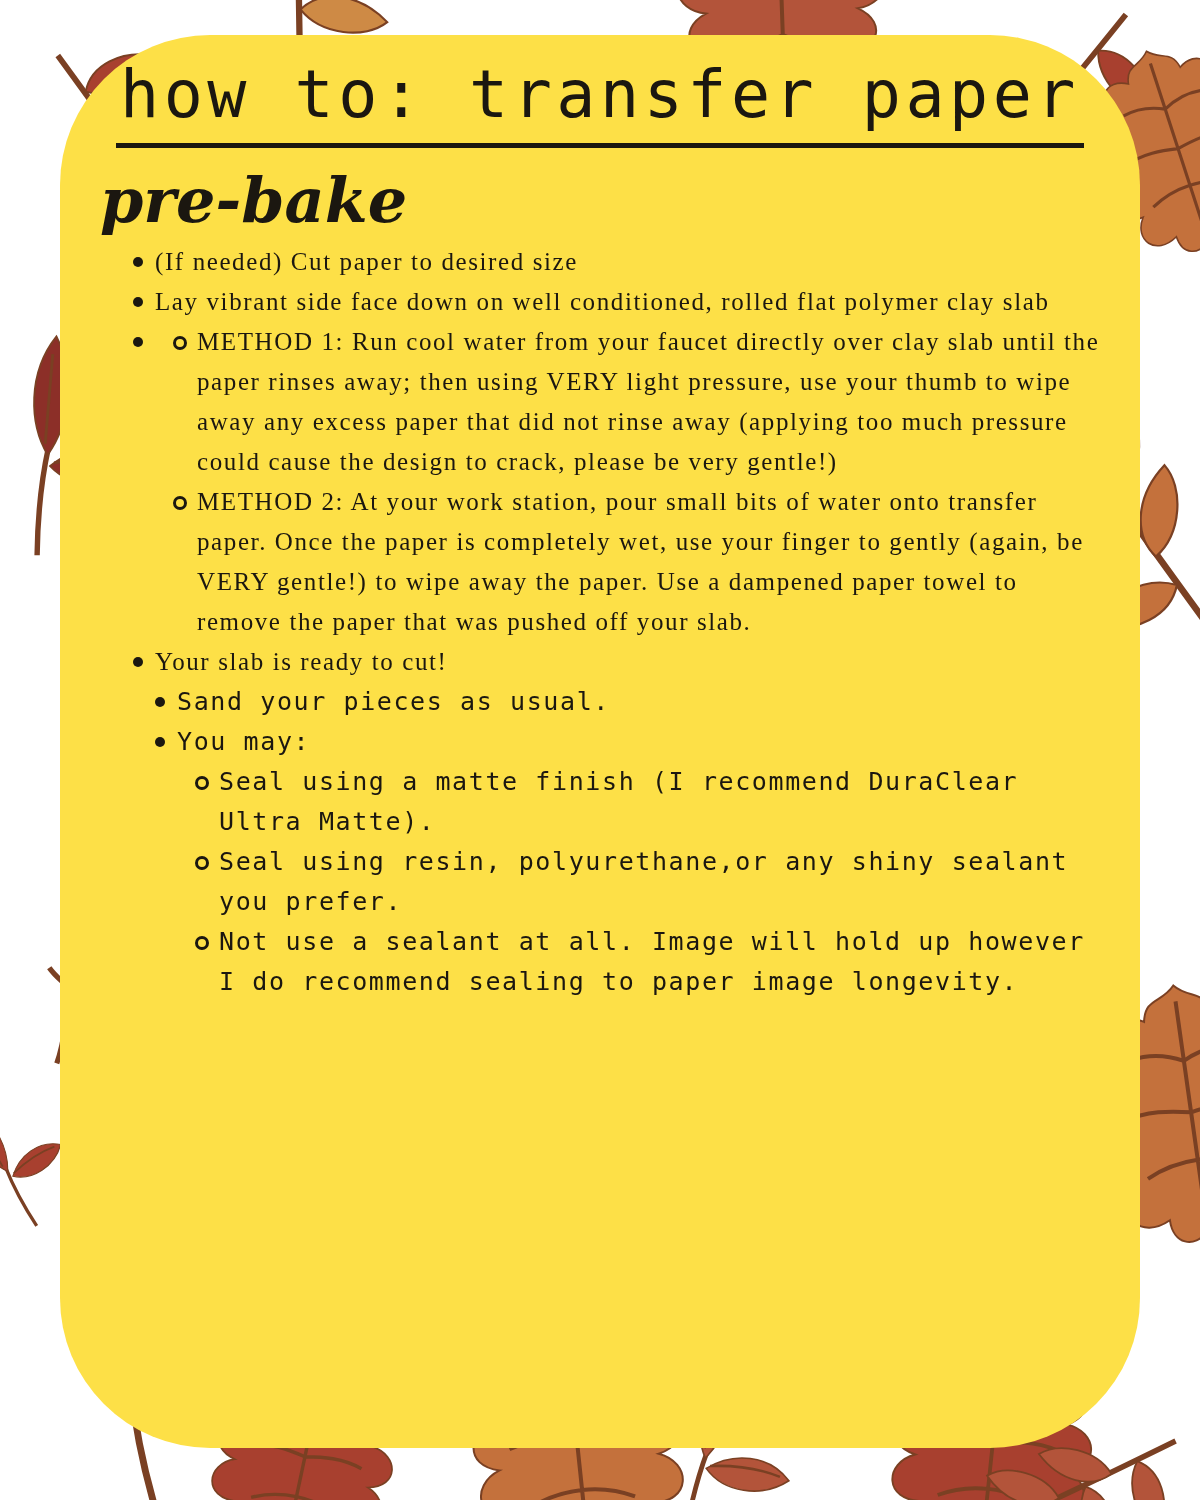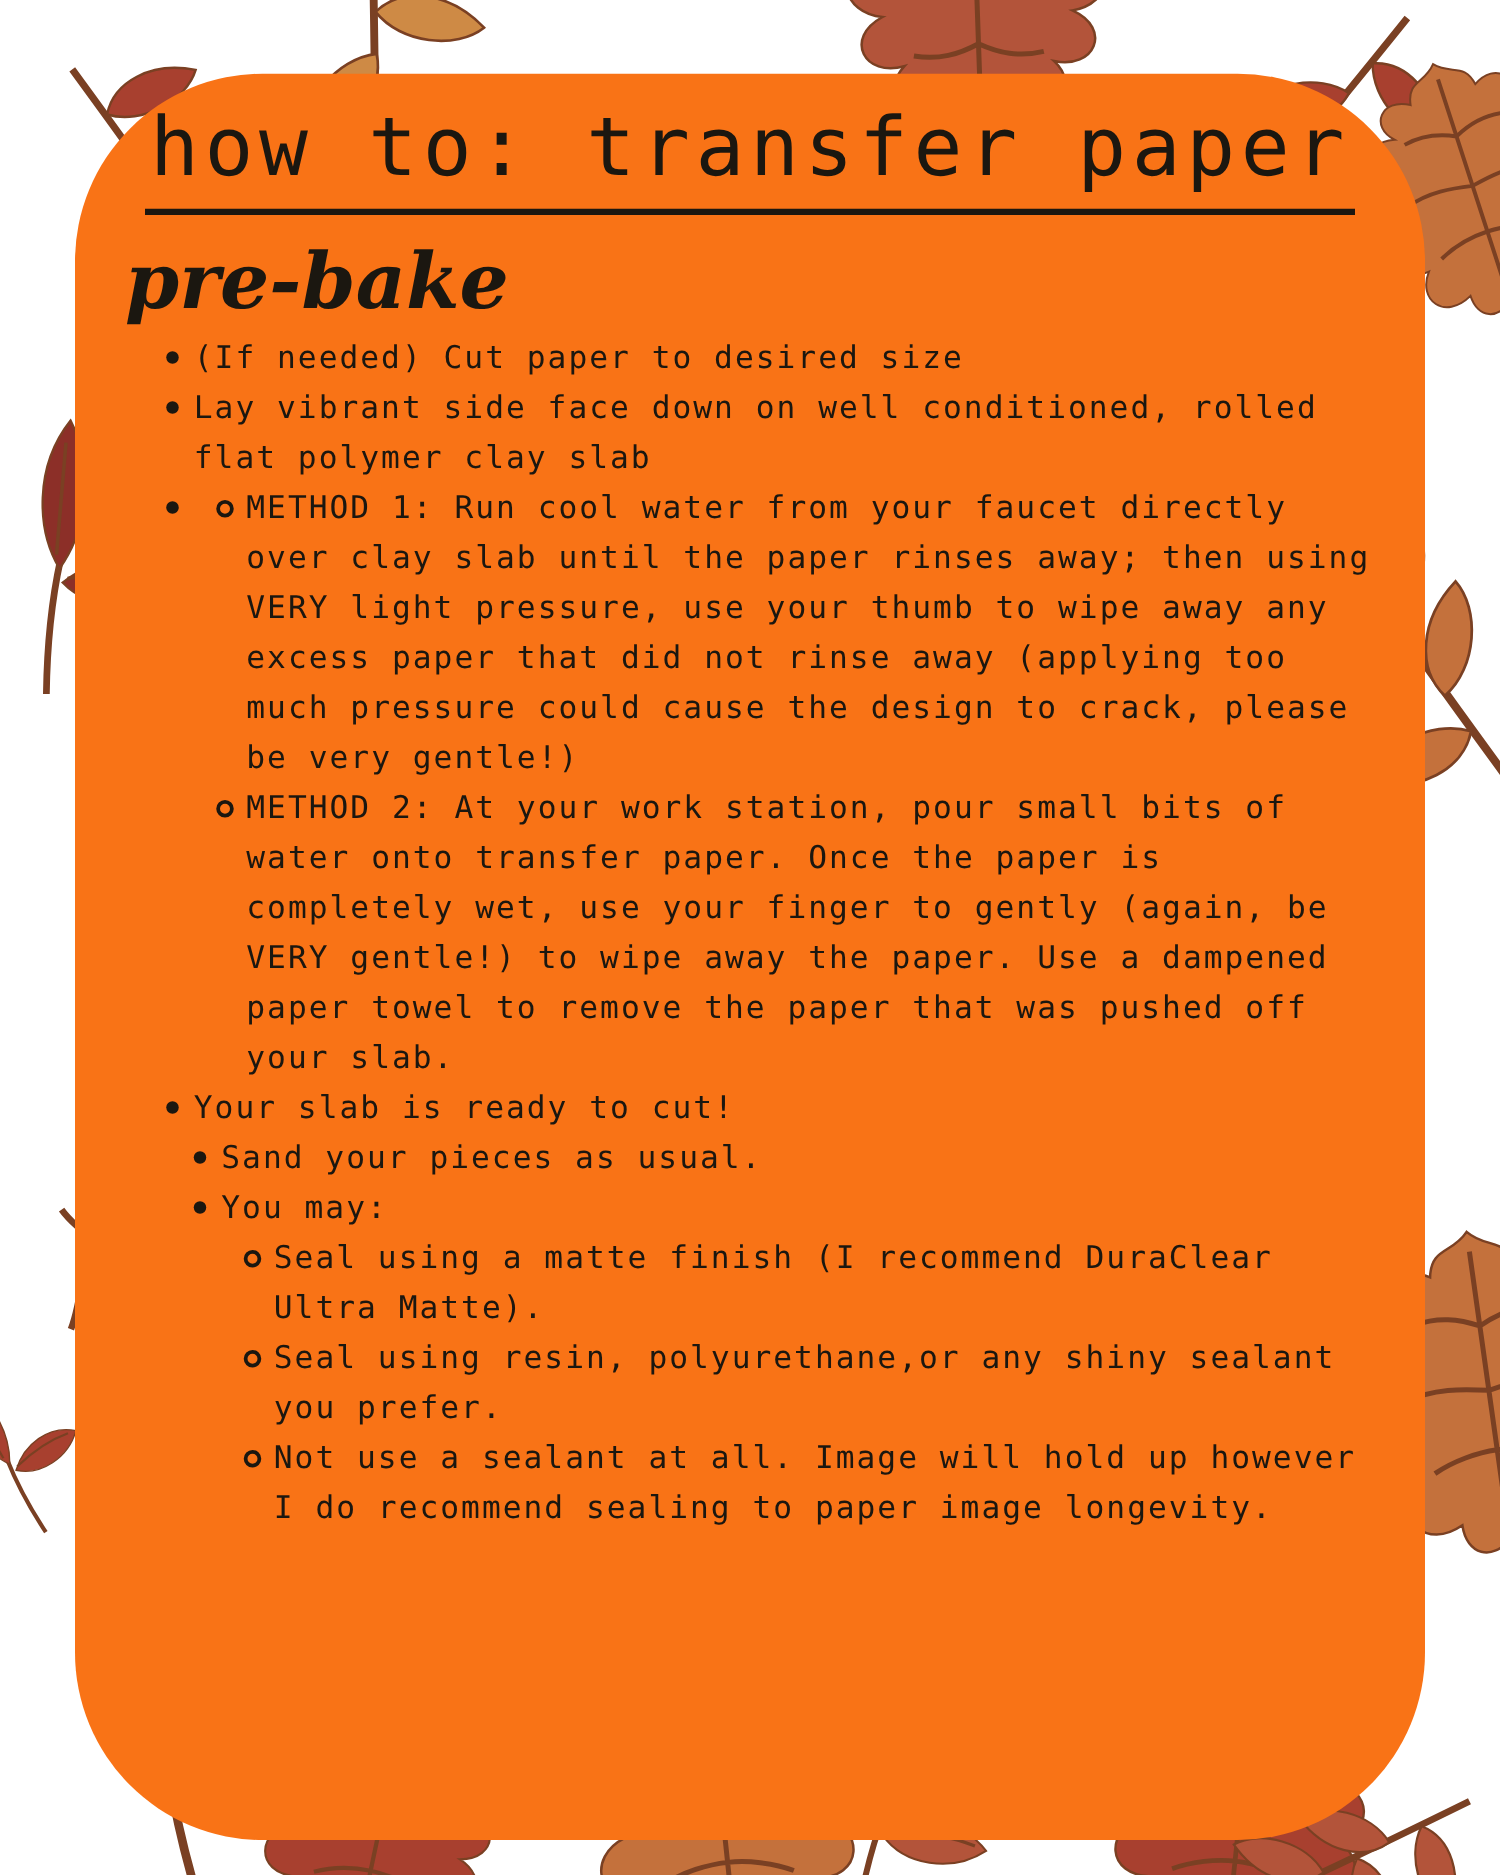--- a/index.html
+++ b/index.html
@@ -13,26 +13,25 @@
   }
 
   
   .bg-svg { position:absolute; left:0; top:0; width:1200px; height:1500px; z-index:0; }
   .leaf { stroke:#7a4023; }
 
   
   .card {
     position:absolute; left:60px; top:35px;
     width:1080px; height:1413px;
-    background:#f97316;
+    background:#fde047;
     border-radius:150px;
     z-index:1;
     box-sizing:border-box;
     padding-top:26px;
-    margin-top:24px;
   }
 
   .title-wrap { text-align:center; margin:0; }
   .title {
     display:inline-block;
     font-size:65px;
     line-height:1.05;
     font-weight:normal;
     letter-spacing:4.5px;
     padding:0 4px 14px 4px;
@@ -49,21 +48,21 @@
     margin:22px 0 10px 40px;
   }
   .section-heading.post { margin:2px 0 6px 36px; }
 
   ul { list-style:none; margin:0; padding:0; }
   .list {
     font-size:25px;
     line-height:40px;
     letter-spacing:1.6px;
   }
-  .pre-list  { margin-left:70px; width:970px; }
+  .pre-list  { margin-left:70px; width:970px;font-family:Liberation Serif, serif; }
   .post-list { margin-left:92px; width:940px; }
 
   li.l1 { position:relative; padding-left:25px; }
   li.l1::before {
     content:""; position:absolute; left:3px; top:15px;
     width:10px; height:10px; border-radius:50%;
     background:#1b1710;
   }
   ul.sub { margin-left:18px; }
   li.l2 { position:relative; padding-left:24px; }

